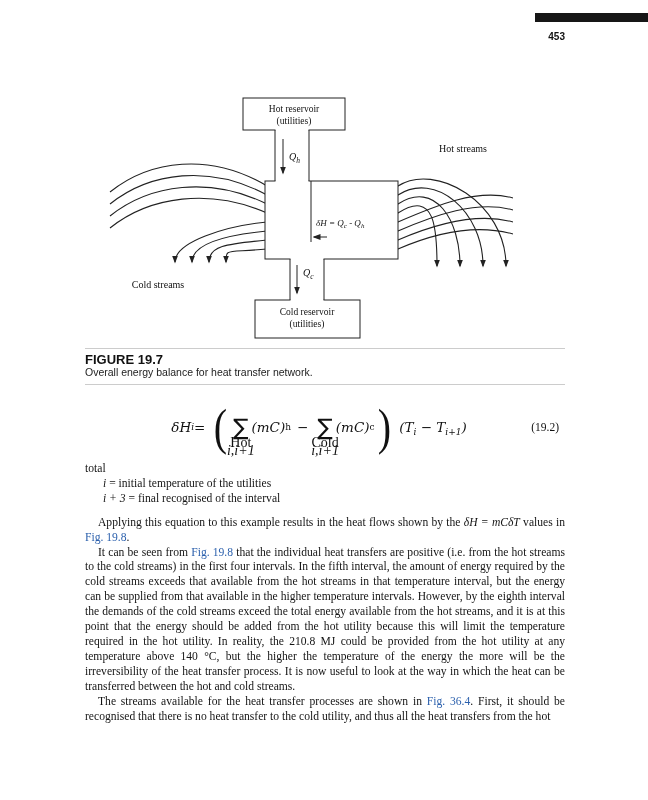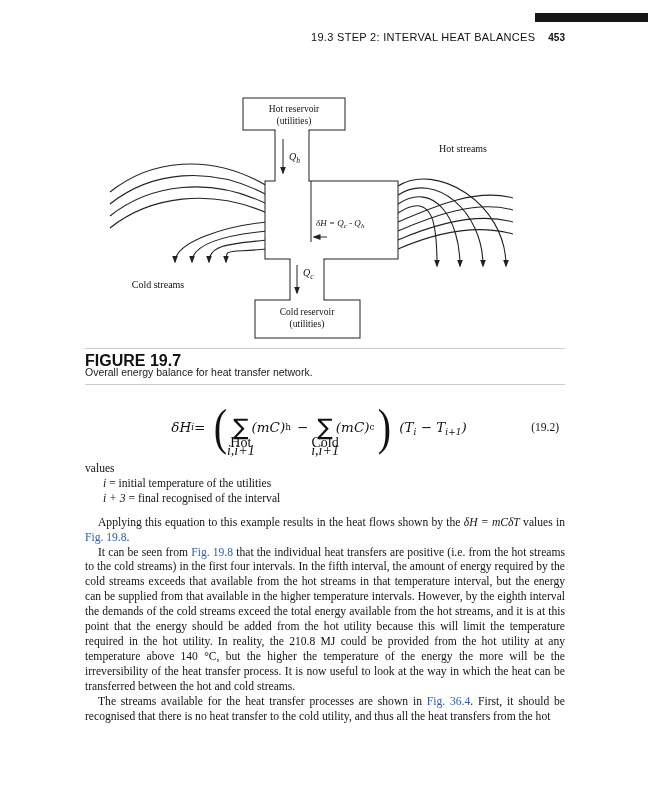--- a/index.html
+++ b/index.html
@@ -17,21 +17,21 @@
   .running-head .pagenum { font-weight:bold; font-size:10px; letter-spacing:0; }
 
   .figure-svg { position:absolute; left:85px; top:94px; }
   .figure-svg text { font-family:"Liberation Serif", serif; fill:#111; }
 
   .fig-rule { position:absolute; left:85px; width:480px; height:1px; background:#cccccc; }
   .rule-top { top:348px; }
   .rule-bottom { top:384px; }
   .caption-tag {
     position:absolute; left:85px; top:352px;
-    font-family:"Liberation Sans", sans-serif; font-weight:bold; font-size:16px; color:#111;
+    font-family:"Liberation Sans", sans-serif; font-weight:bold; font-size:13px; color:#111;
   }
   .caption-text {
     position:absolute; left:85px; top:366px;
     font-family:"Liberation Sans", sans-serif; font-size:10.5px; color:#222;
   }
 
   .equation-row {
     position:absolute; left:79px; top:396px; width:480px; height:62px;
     display:flex; align-items:center; justify-content:center;
     font-family:"DejaVu Serif", serif; font-size:13.5px; color:#111;
@@ -71,21 +71,20 @@
   .xref { color:#2a5fac; text-decoration:none; cursor:pointer; }
 </style>
 </head>
 <body>
 
 <div class="page">
 
   <div class="corner-bar"></div>
 
   <div class="running-head">
-    <span>19.3 STEP 2: INTERVAL HEAT BALANCES</span>
     <span class="pagenum">453</span>
   </div>
 
   <svg class="figure-svg" width="440" height="250" viewBox="0 0 440 250">
     <defs>
       <marker id="ah" markerUnits="userSpaceOnUse" markerWidth="8" markerHeight="6" refX="6.5" refY="3" orient="auto">
         <path d="M0,0 L8,3 L0,6 Z" fill="#222"></path>
       </marker>
     </defs>
 
@@ -173,21 +172,21 @@
       </span>
       <span class="it">(mC)</span>
         <sub>c</sub>
       <span class="paren">)</span>
       <span class="it gap-l"><span>(T</span><sub>i</sub><span> − T</span><sub>i+1</sub><span>)</span></span>
     </div>
     <div class="eq-number">(19.2)</div>
   </div>
 
   <div class="text-col">
-    <p class="p-where">values</p>
+    <p class="p-where">total</p>
 
     <div class="defs">
       <p><span class="it">i</span><span> = initial temperature of the utilities</span></p>
       <p><span class="it">i + 3</span><span> = final recognised of the interval</span></p>
     </div>
 
     <p class="body"><span>Applying this equation to this example results in the heat flows shown by the </span><span class="it">δH = mCδT</span><span> values in </span><a class="xref">Fig. 19.8</a><span>.</span></p>
 
     <p class="body"><span>It can be seen from </span><a class="xref">Fig. 19.8</a><span> that the individual heat transfers are positive (i.e. from the hot streams to the cold streams) in the first four intervals. In the fifth interval, the amount of energy required by the cold streams exceeds that available from the hot streams in that temperature interval, but the energy can be supplied from that available in the higher temperature intervals. However, by the eighth interval the demands of the cold streams exceed the total energy available from the hot streams, and it is at this point that the energy should be added from the hot utility because this will limit the temperature required in the hot utility. In reality, the 210.8 MJ could be provided from the hot utility at any temperature above 140 °C, but the higher the temperature of the energy the more will be the irreversibility of the heat transfer process. It is now useful to look at the way in which the heat can be transferred between the hot and cold streams.</span></p>
 

